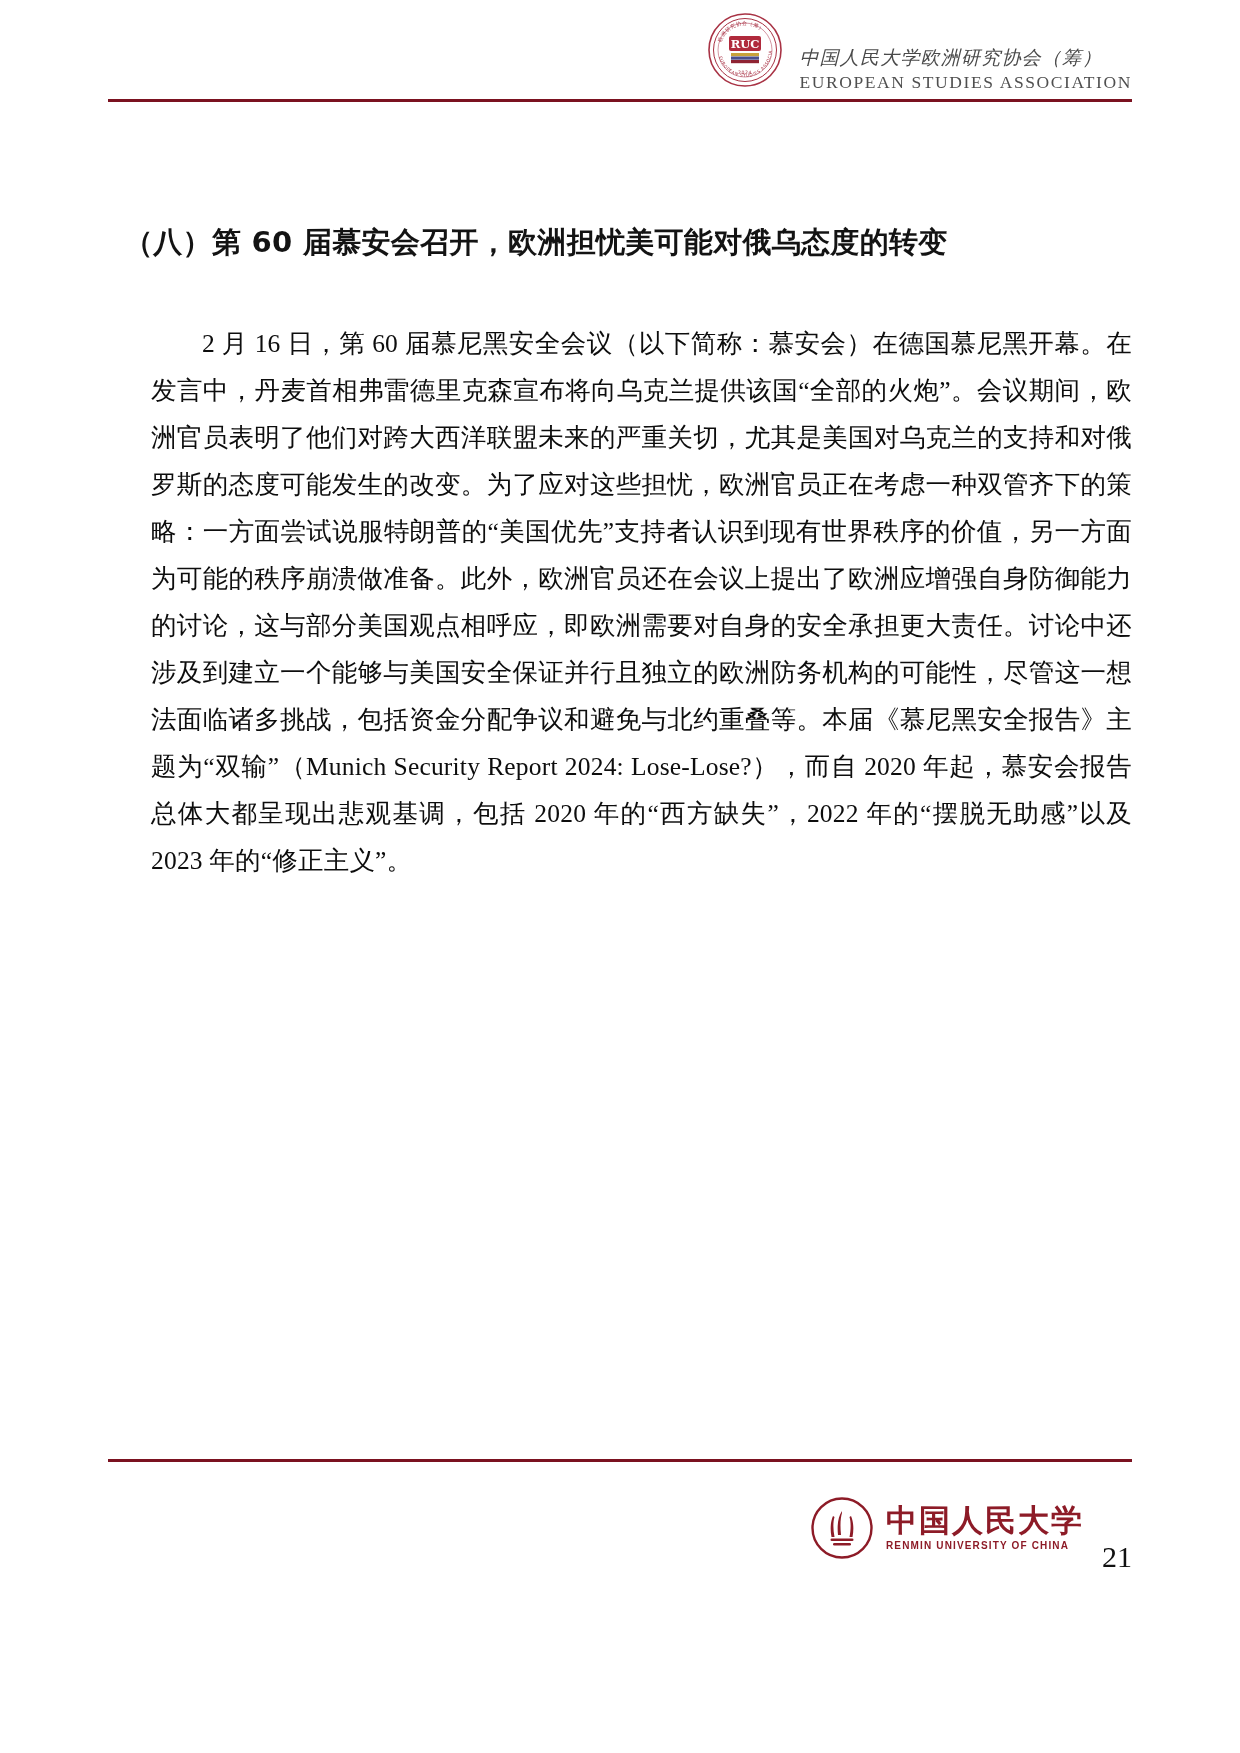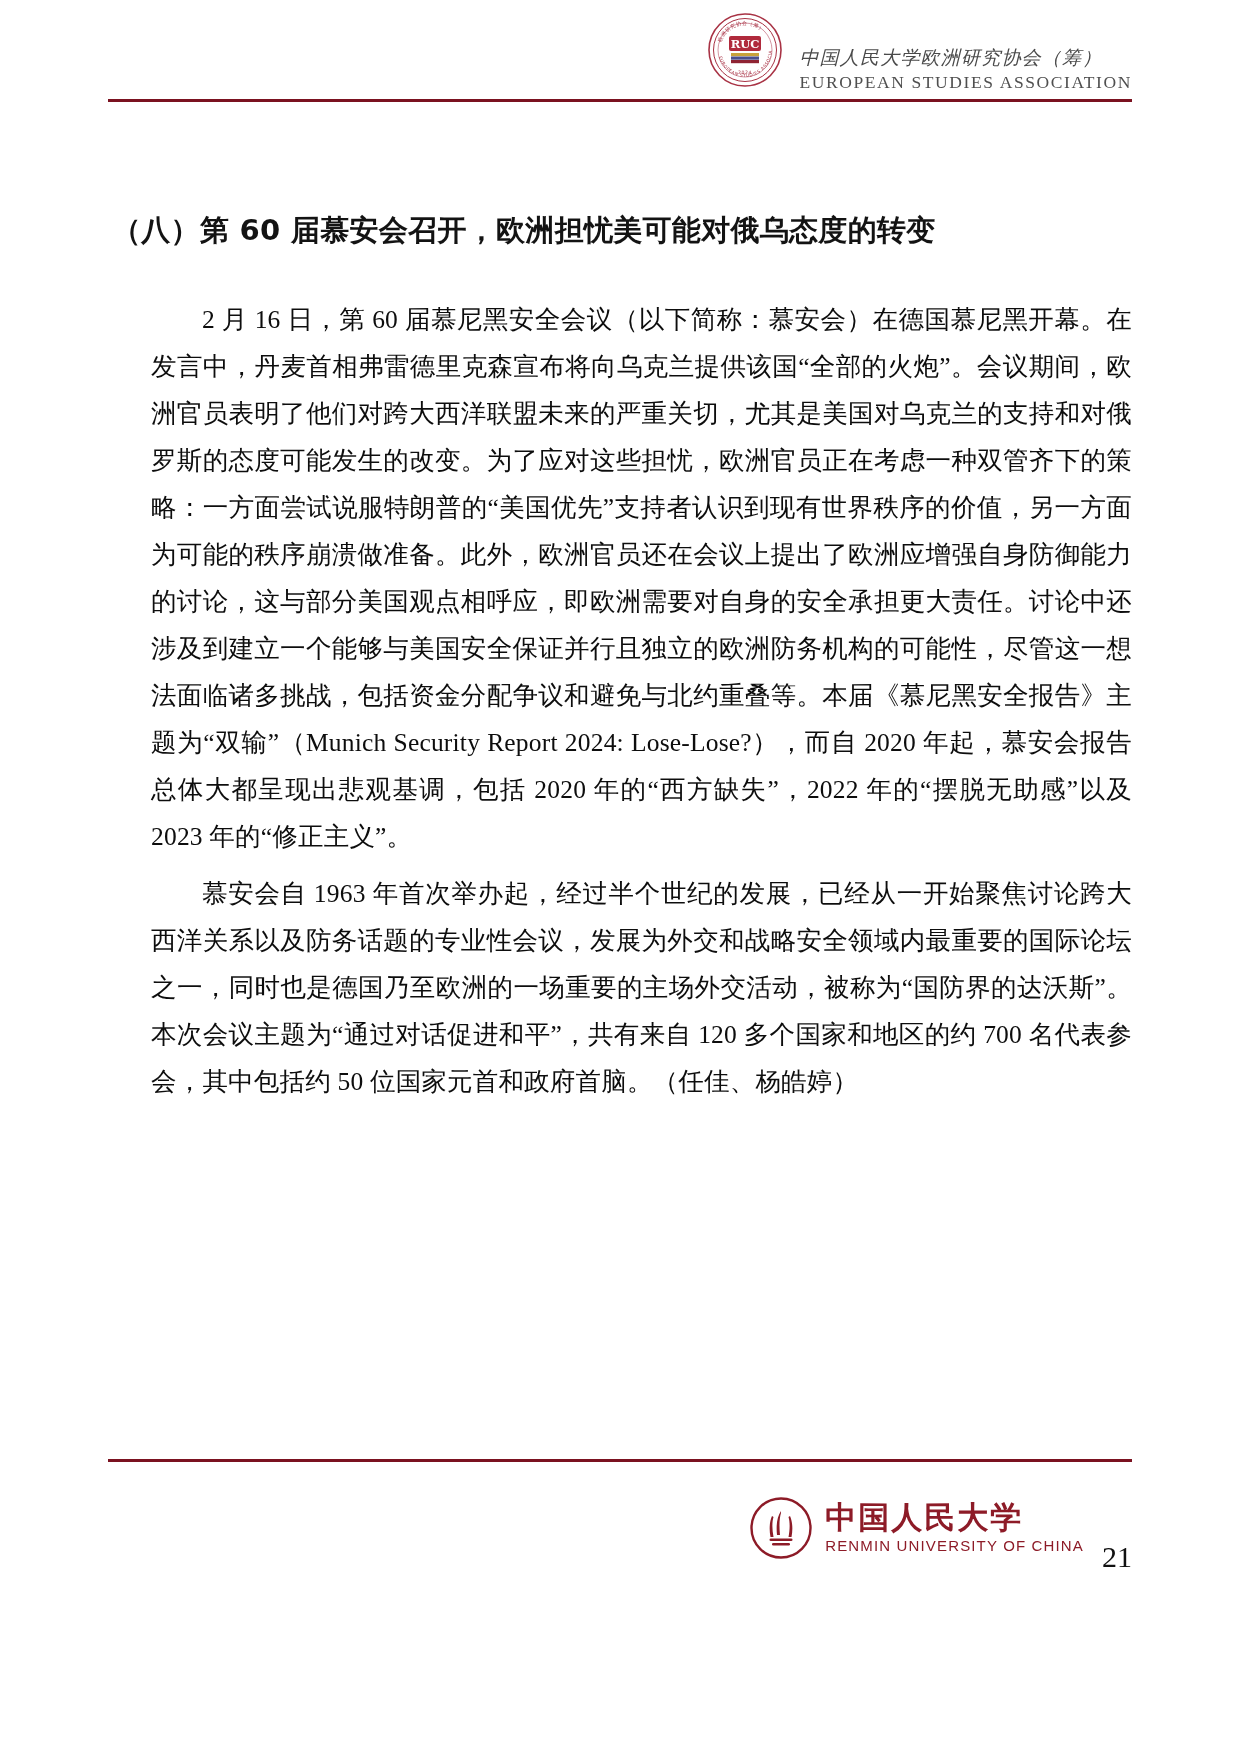--- a/index.html
+++ b/index.html
@@ -105,21 +105,21 @@
   .spacer-b { height: 40px; }
   .spacer-c { height: 10px; }
 
   .section-title {
     font-family: "DejaVu Sans", "Liberation Sans", sans-serif;
     font-size: 29px;
     font-weight: bold;
     line-height: 44px;
     letter-spacing: 0.3px;
     color: #131313;
-    margin: 4px;
+    margin: 16px;
     white-space: nowrap;
   }
 
   
   .rule-bottom {
     position: absolute;
     left: 108px;
     top: 1459px;
     width: 1024px;
     height: 3px;
@@ -157,22 +157,22 @@
     font-family: "Liberation Serif", "DejaVu Serif", serif;
     font-size: 31px;
     font-weight: bold;
     color: #8d1b27;
     letter-spacing: 2px;
     line-height: 1.05;
     white-space: nowrap;
   }
   .ruc-en {
     font-family: "Liberation Sans", "DejaVu Sans", sans-serif;
-    font-size: 15px;
-    font-weight: normal;
+    font-size: 10px;
+    font-weight: bold;
     color: #8d1b27;
     letter-spacing: 1.15px;
     line-height: 1.05;
     white-space: nowrap;
   }
   .page-number {
     font-family: "Liberation Serif", "DejaVu Serif", serif;
     font-size: 30px;
     color: #111111;
     margin-left: 0;
@@ -229,21 +229,20 @@
     <div class="spacer-a"></div>
 
     <h2 class="section-title">（八）第 60 届慕安会召开，欧洲担忧美可能对俄乌态度的转变</h2>
 
     <div class="spacer-b"></div>
 
     <p class="para indent">2 月 16 日，第 60 届慕尼黑安全会议（以下简称：慕安会）在德国慕尼黑开幕。在发言中，丹麦首相弗雷德里克森宣布将向乌克兰提供该国“全部的火炮”。会议期间，欧洲官员表明了他们对跨大西洋联盟未来的严重关切，尤其是美国对乌克兰的支持和对俄罗斯的态度可能发生的改变。为了应对这些担忧，欧洲官员正在考虑一种双管齐下的策略：一方面尝试说服特朗普的“美国优先”支持者认识到现有世界秩序的价值，另一方面为可能的秩序崩溃做准备。此外，欧洲官员还在会议上提出了欧洲应增强自身防御能力的讨论，这与部分美国观点相呼应，即欧洲需要对自身的安全承担更大责任。讨论中还涉及到建立一个能够与美国安全保证并行且独立的欧洲防务机构的可能性，尽管这一想法面临诸多挑战，包括资金分配争议和避免与北约重叠等。本届《慕尼黑安全报告》主题为“双输”（Munich Security Report 2024: Lose-Lose?），而自 2020 年起，慕安会报告总体大都呈现出悲观基调，包括 2020 年的“西方缺失”，2022 年的“摆脱无助感”以及 2023 年的“修正主义”。</p>
 
     <div class="spacer-c"></div>
 
-    <p class="para indent">慕安会自 1963 年首次举办起，经过半个世纪的发展，已经从一开始聚焦讨论跨大西洋关系以及防务话题的专业性会议，发展为外交和战略安全领域内最重要的国际论坛之一，同时也是德国乃至欧洲的一场重要的主场外交活动，被称为“国防界的达沃斯”。本次会议主题为“通过对话促进和平”，共有来自 120 多个国家和地区的约 700 名代表参会，其中包括约 50 位国家元首和政府首脑。（任佳、杨皓婷）</p>
 
   </div>
 
   <div class="rule-bottom"></div>
 
   <div class="footer">
     <div class="footer-logo">
 
       <div class="ruc-seal">
         <svg viewBox="0 0 62 62" xmlns="http://www.w3.org/2000/svg">

